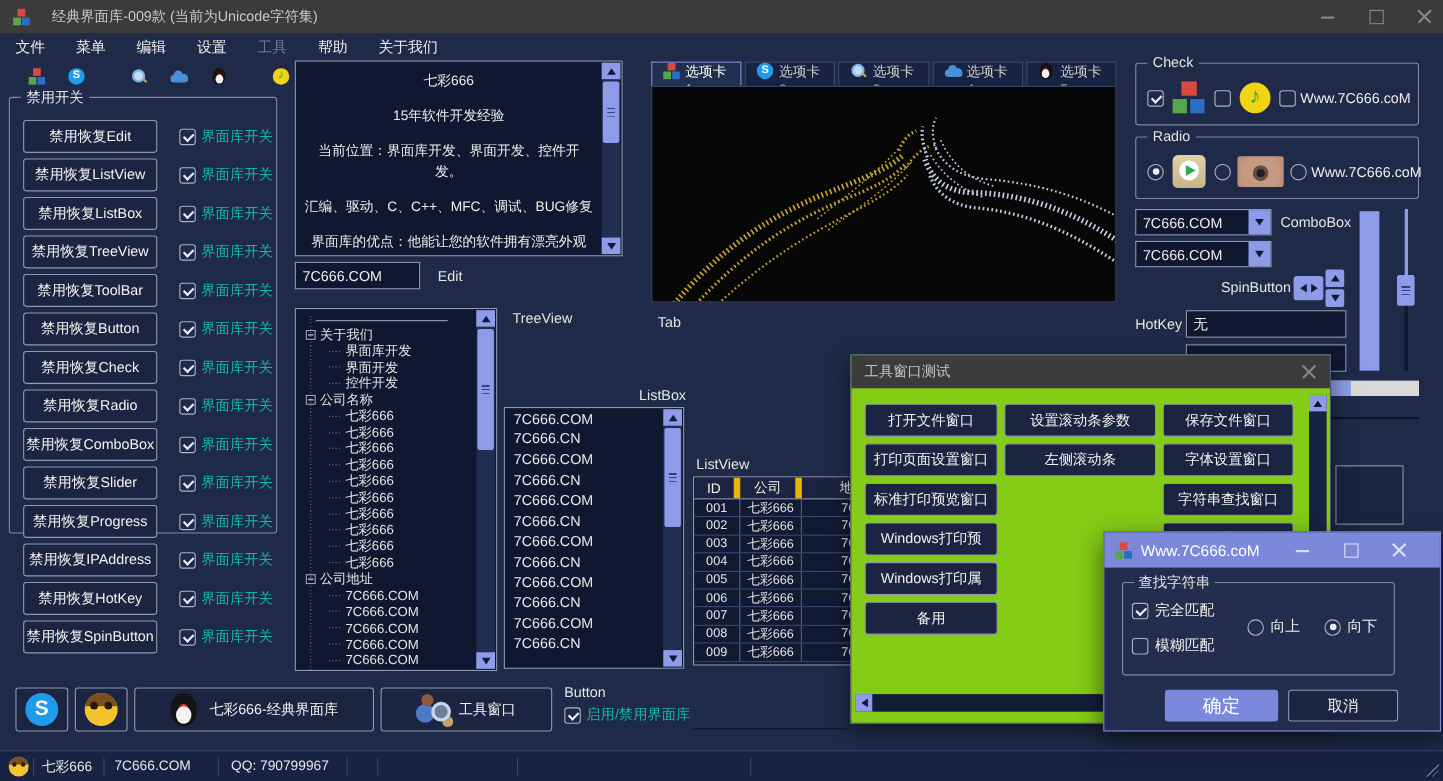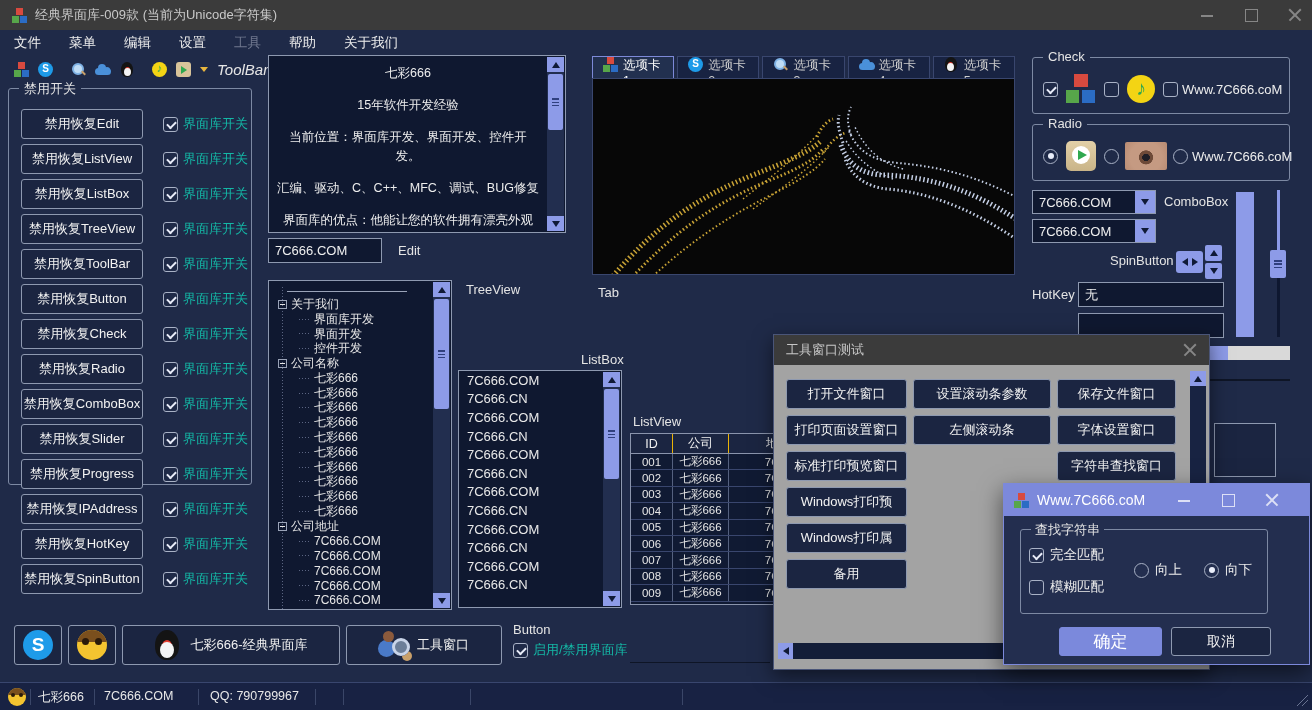--- a/index.html
+++ b/index.html
@@ -1,18 +1,18 @@
 <!DOCTYPE html>
 <html><head>
 <meta charset="utf-8">
 <style>
   html,body{margin:0;padding:0;background:#10182e;}
   *{box-sizing:border-box;font-family:"Liberation Sans","DejaVu Sans",sans-serif;}
   #app{position:relative;width:1312px;height:710px;background:#1F2A48;overflow:hidden;color:#EFEFEF;}
-  .abs{position:absolute;}
+  .abs{position:absolute;gap:12px;}
   
   #titlebar{left:0;top:0;width:1312px;height:30px;background:#3B3B3B;display:flex;align-items:center;}
   #titlebar .t-text{color:#C9C9C9;font-size:13px;margin-left:8px;}
   .winbtns{position:absolute;right:10px;top:0;height:30px;display:flex;align-items:center;gap:30px;}
   .wb{width:14px;height:14px;position:relative;opacity:.65;cursor:default;}
   .wb-min::after{content:"";position:absolute;left:1px;top:7px;width:12px;height:2px;background:#AFAFAF;}
   .wb-max::after{content:"";position:absolute;left:1px;top:1px;width:11px;height:11px;border:1px solid #AFAFAF;}
   .wb-close::before,.wb-close::after{content:"";position:absolute;left:-1px;top:6px;width:16px;height:1.6px;background:#AFAFAF;}
   .wb-close::before{transform:rotate(45deg);} .wb-close::after{transform:rotate(-45deg);}
   
@@ -71,21 +71,21 @@
   #listbox{left:458px;top:370px;width:164px;height:238px;background:#0F1830;border:1px solid #8E99B0;overflow:hidden;}
   .lb-item{height:18.6px;display:flex;align-items:center;padding-left:8px;font-size:13px;color:#E9E9E9;cursor:default;}
   
   #tabbar{left:592px;top:55px;width:423px;height:24px;display:flex;gap:3px;align-items:flex-end;}
   .tab{height:23px;display:flex;align-items:flex-start;gap:5px;padding:0 10px;background:#182342;border:1px solid #39466E;border-bottom:none;font-size:12.5px;color:#CFCFCF;cursor:pointer;}
   .tab.active{background:#22304F;border-color:#7D89D8;color:#FFF;}
   #tabimg{left:592px;top:78px;width:423px;height:197px;background:#070707;border:1px solid #39466E;overflow:hidden;}
   
   #listview{left:630px;top:433px;width:200px;height:172px;border:1px solid #8A94AC;background:#101A33;overflow:hidden;}
   .lv-h{display:flex;height:20px;background:#1B2541;border-bottom:1px solid #8A94AC;}
-  .lv-h span{font-size:12.5px;color:#F0F0F0;display:flex;align-items:center;justify-content:center;border-right:1px solid #eab308;}
+  .lv-h span{font-size:12.5px;color:#F0F0F0;display:flex;align-items:center;justify-content:center;border-right:6px solid #eab308;}
   .lvrow{display:flex;height:16.4px;border-bottom:1px solid #39466E;}
   .lvrow span{font-size:11.5px;color:#E6E6E6;display:flex;align-items:center;justify-content:center;border-right:1px solid #55617F;}
   .c1{width:42px;} .c2{width:56px;} .c3{width:100px;}
   
   #check-group{left:1032px;top:57px;width:258px;height:57px;}
   #radio-group{left:1032px;top:124px;width:258px;height:57px;}
   .hrow{position:absolute;left:10px;top:16px;right:6px;display:flex;align-items:center;}
   .brand-text{font-size:13px;color:#EDEDED;margin-left:4px;white-space:nowrap;}
   .combo{position:absolute;width:124px;height:24px;background:#0F1830;border:1px solid #8E99B0;display:flex;align-items:center;}
   .combo .cv{flex:1;font-size:13px;padding-left:6px;color:#EFEFEF;}
@@ -95,21 +95,21 @@
   .spin-ud div{flex:1;background:#8D9BE8;border-radius:2px;display:flex;align-items:center;justify-content:center;cursor:pointer;}
   #vbar{left:1236px;top:192px;width:18px;height:145px;background:#8D9BE8;}
   #vslider-track-top{left:1277px;top:190px;width:3px;height:62px;background:#8D9BE8;}
   #vslider-track-bot{left:1277px;top:252px;width:3px;height:85px;background:#0E1730;}
   #vslider-thumb{left:1270px;top:250px;width:16px;height:28px;}
   #progress{left:1032px;top:346px;width:258px;height:14px;background:#D9D9D9;}
   #progress .pfill{height:100%;background:#8D9BE8;}
   #divider2{left:1032px;top:379px;width:258px;height:2px;background:#0E1526;}
   #frame-box{left:1214px;top:423px;width:62px;height:54px;border:1px solid #8E99B0;background:#1B2541;}
   
-  #toolwindow{left:773px;top:322px;width:437px;height:336px;background:#a3a3a3;border:1px solid #4A5578;z-index:5;box-shadow:0 6px 18px rgba(0,0,0,.5);margin-top:12px;}
+  #toolwindow{left:773px;top:322px;width:437px;height:336px;background:#84cc16;border:1px solid #4A5578;z-index:5;box-shadow:0 6px 18px rgba(0,0,0,.5);}
   .tw-title{height:30px;background:#3B3B3B;display:flex;align-items:center;padding:0 12px;font-size:13px;color:#C6C6C6;}
   .tw-close{position:absolute;right:12px;top:8px;}
   .tw-grid{position:absolute;left:12px;top:44px;display:grid;grid-template-columns:121px 138px 119px;gap:6px;}
   .tw-btn{height:30px;}
   .tw-btn.ghost{visibility:hidden;}
   #tw-vscroll{position:absolute;right:3px;top:36px;width:16px;bottom:30px;background:#182342;}
   #tw-vscroll .sb-btn{height:15px;}
   #tw-hscroll{position:absolute;left:4px;right:22px;bottom:10px;height:16px;background:#131D38;display:flex;}
   #tw-hscroll .sb-btn{width:15px;height:100%;}
   

